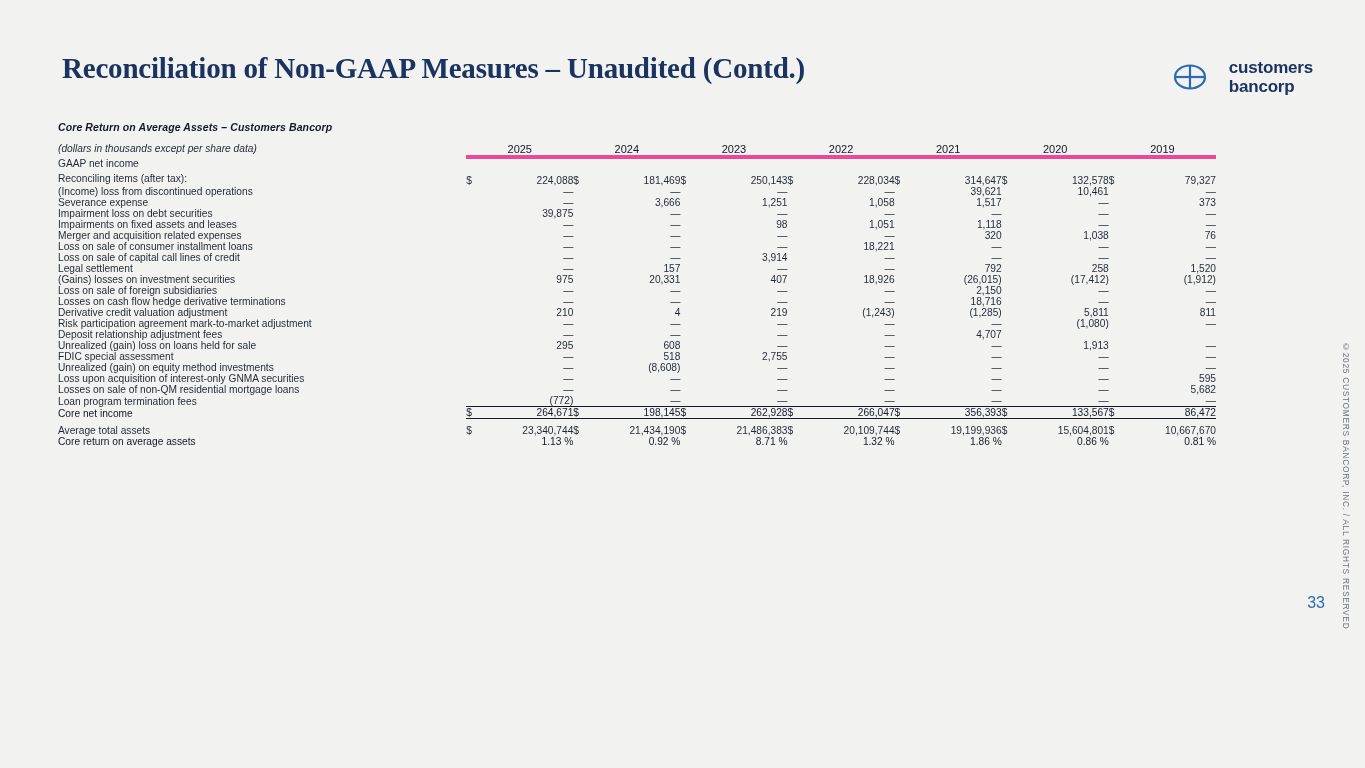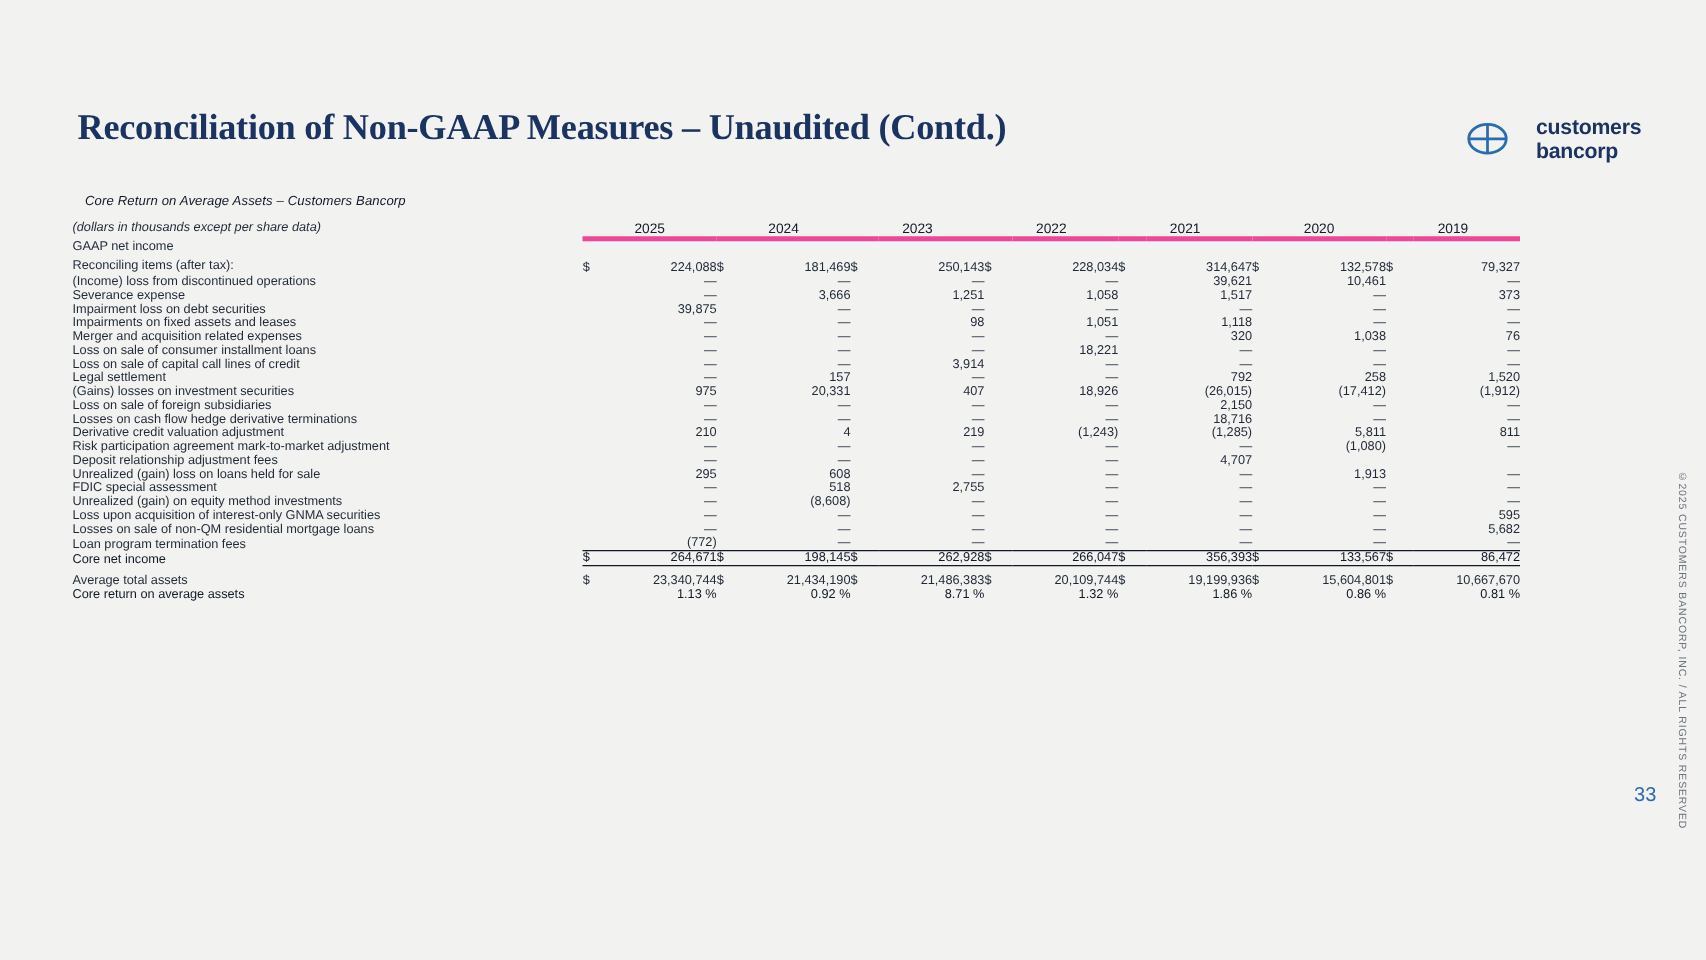--- a/index.html
+++ b/index.html
@@ -12,21 +12,20 @@
     background: #f2f2f0;
     font-family: "Liberation Sans", sans-serif;
     color: #111827;
     overflow: hidden;
   }
   .slide {
     position: relative;
     width: 1365px;
     height: 652px;
     background: #f2f2f0;
-    margin-top: 34px;
   }
   .title {
     position: absolute;
     left: 62px;
     top: 52px;
     font-family: "Liberation Serif", serif;
     font-weight: bold;
     font-size: 29px;
     letter-spacing: -0.2px;
     color: #1b3360;
@@ -48,24 +47,24 @@
   .logo-text {
     font-family: "Liberation Sans", sans-serif;
     font-size: 17px;
     line-height: 19px;
     font-weight: bold;
     color: #1b3360;
     letter-spacing: -0.2px;
   }
   .subtitle {
     position: absolute;
-    left: 68px;
+    left: 58px;
     top: 121px;
     font-size: 10.5px;
-    font-weight: normal;
+    font-weight: bold;
     font-style: italic;
     color: #111827;
     letter-spacing: 0.1px;
   }
   .table-wrap {
     position: absolute;
     left: 58px;
     top: 143px;
     width: 1158px;
   }

